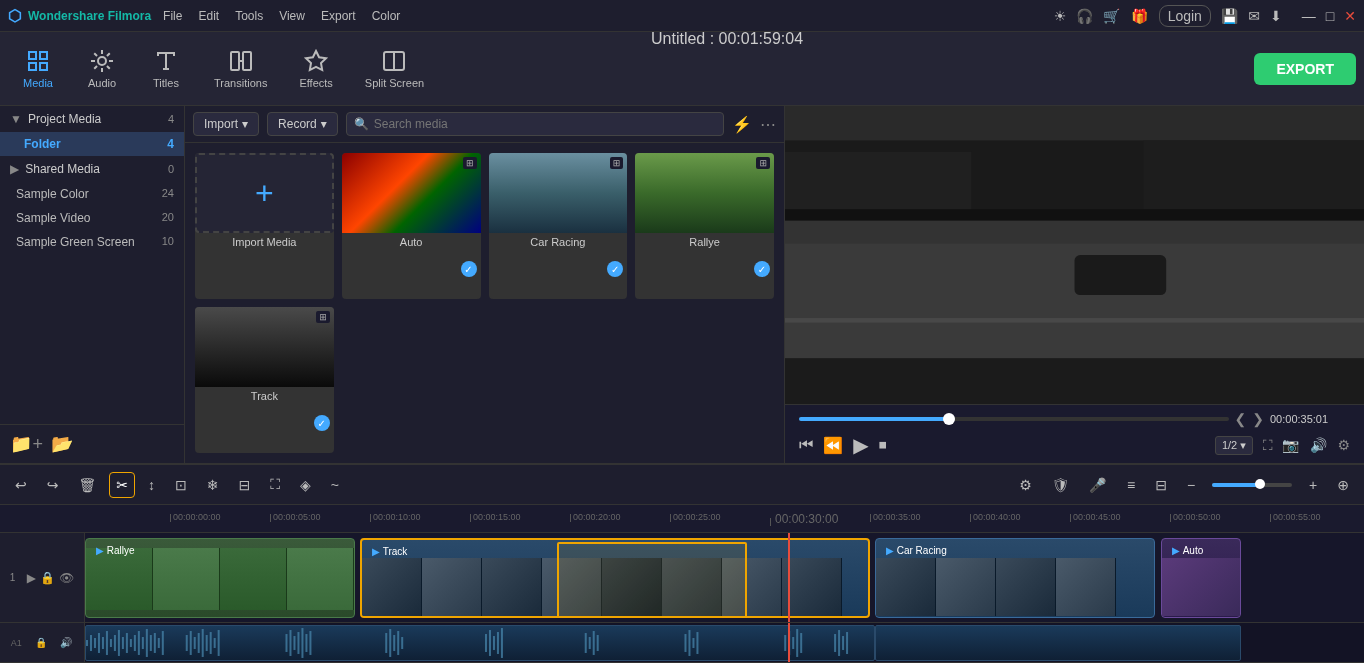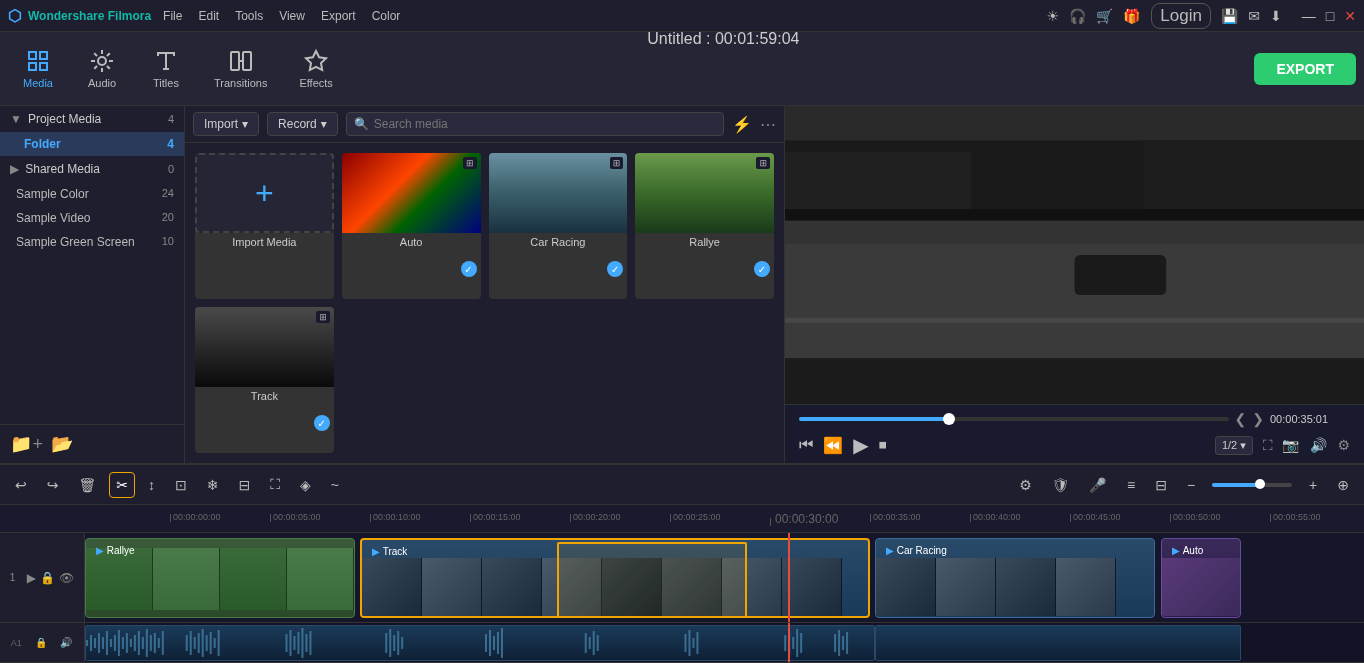--- a/index.html
+++ b/index.html
@@ -99,21 +99,21 @@
     </div>
   </div>
   <div id="title-center">
     <span>Untitled : 00:01:59:04</span>
   </div>
   <div id="title-bar-right">
     <span>☀</span>
     <span style="color:#4af;">🎧</span>
     <span>🛒</span>
     <span>🎁</span>
-    <span style="border:1px solid #555; padding:2px 8px; border-radius:9px; font-size:17px;">Login</span>
+    <span style="border:1px solid #555; padding:2px 8px; border-radius:9px; font-size:14px;">Login</span>
     <span>💾</span>
     <span>✉</span>
     <span>⬇</span>
     <div id="window-controls" style="display:flex; gap:10px; margin-left:10px;">
       <span>—</span>
       <span>□</span>
       <span style="color:#e74c3c;">✕</span>
     </div>
   </div>
 </div>
@@ -149,20 +149,27 @@
         <rect x="14" y="3" width="8" height="18" rx="1"></rect>
         <path d="M10 12h4"></path>
     </svg>
     <span>Transitions</span>
   </div>
   <div class="toolbar-item">
     <svg viewBox="0 0 24 24" fill="none" stroke="#bbb" stroke-width="2">
       <polygon points="12 2 15.09 8.26 22 9.27 17 14.14 18.18 21.02 12 17.77 5.82 21.02 7 14.14 2 9.27 8.91 8.26 12 2"></polygon>
     </svg>
     <span>Effects</span>
+  </div>
+  <div class="toolbar-item">
+    <svg viewBox="0 0 24 24" fill="none" stroke="#bbb" stroke-width="2">
+      <rect x="2" y="3" width="20" height="18" rx="2"></rect>
+        <line x1="12" y1="3" x2="12" y2="21"></line>
+    </svg>
+    <span>Split Screen</span>
   </div>
   <button id="export-btn">EXPORT</button>
 </div>
 
 <div id="main-area">
 
   <div id="sidebar">
     <div class="sidebar-section">
       <div class="sidebar-section-label">
         <span style="color:#888;">▼</span>

